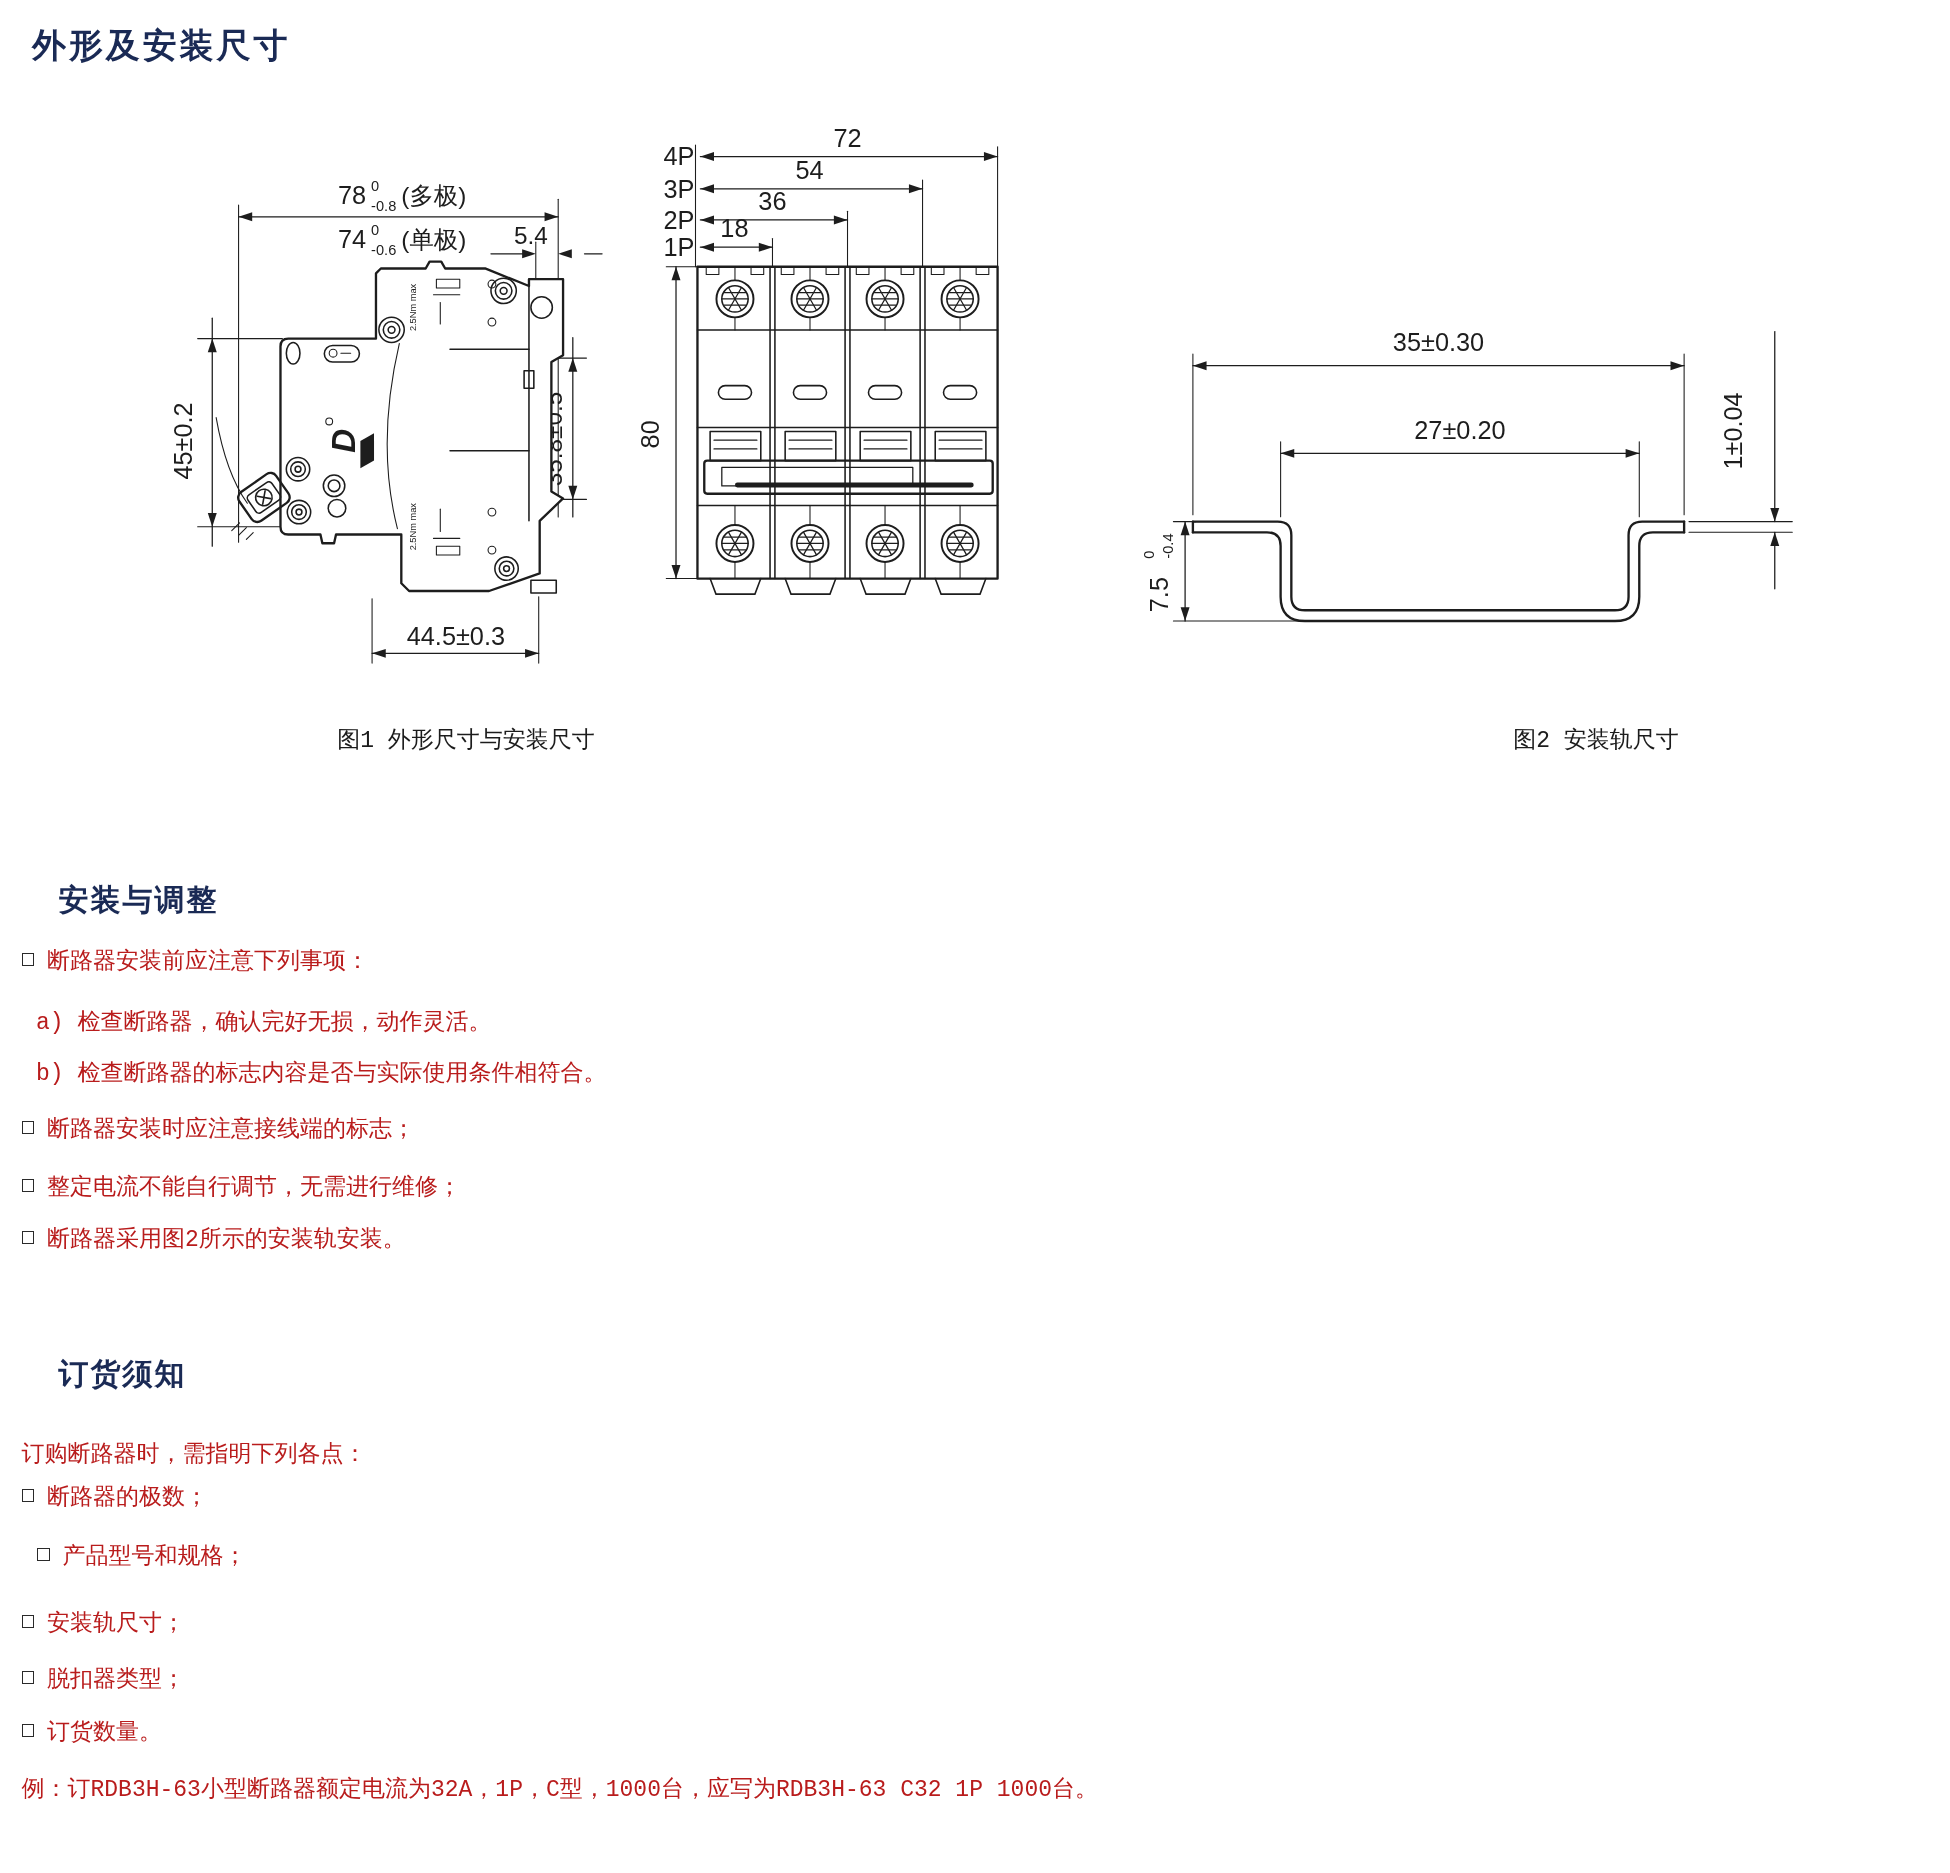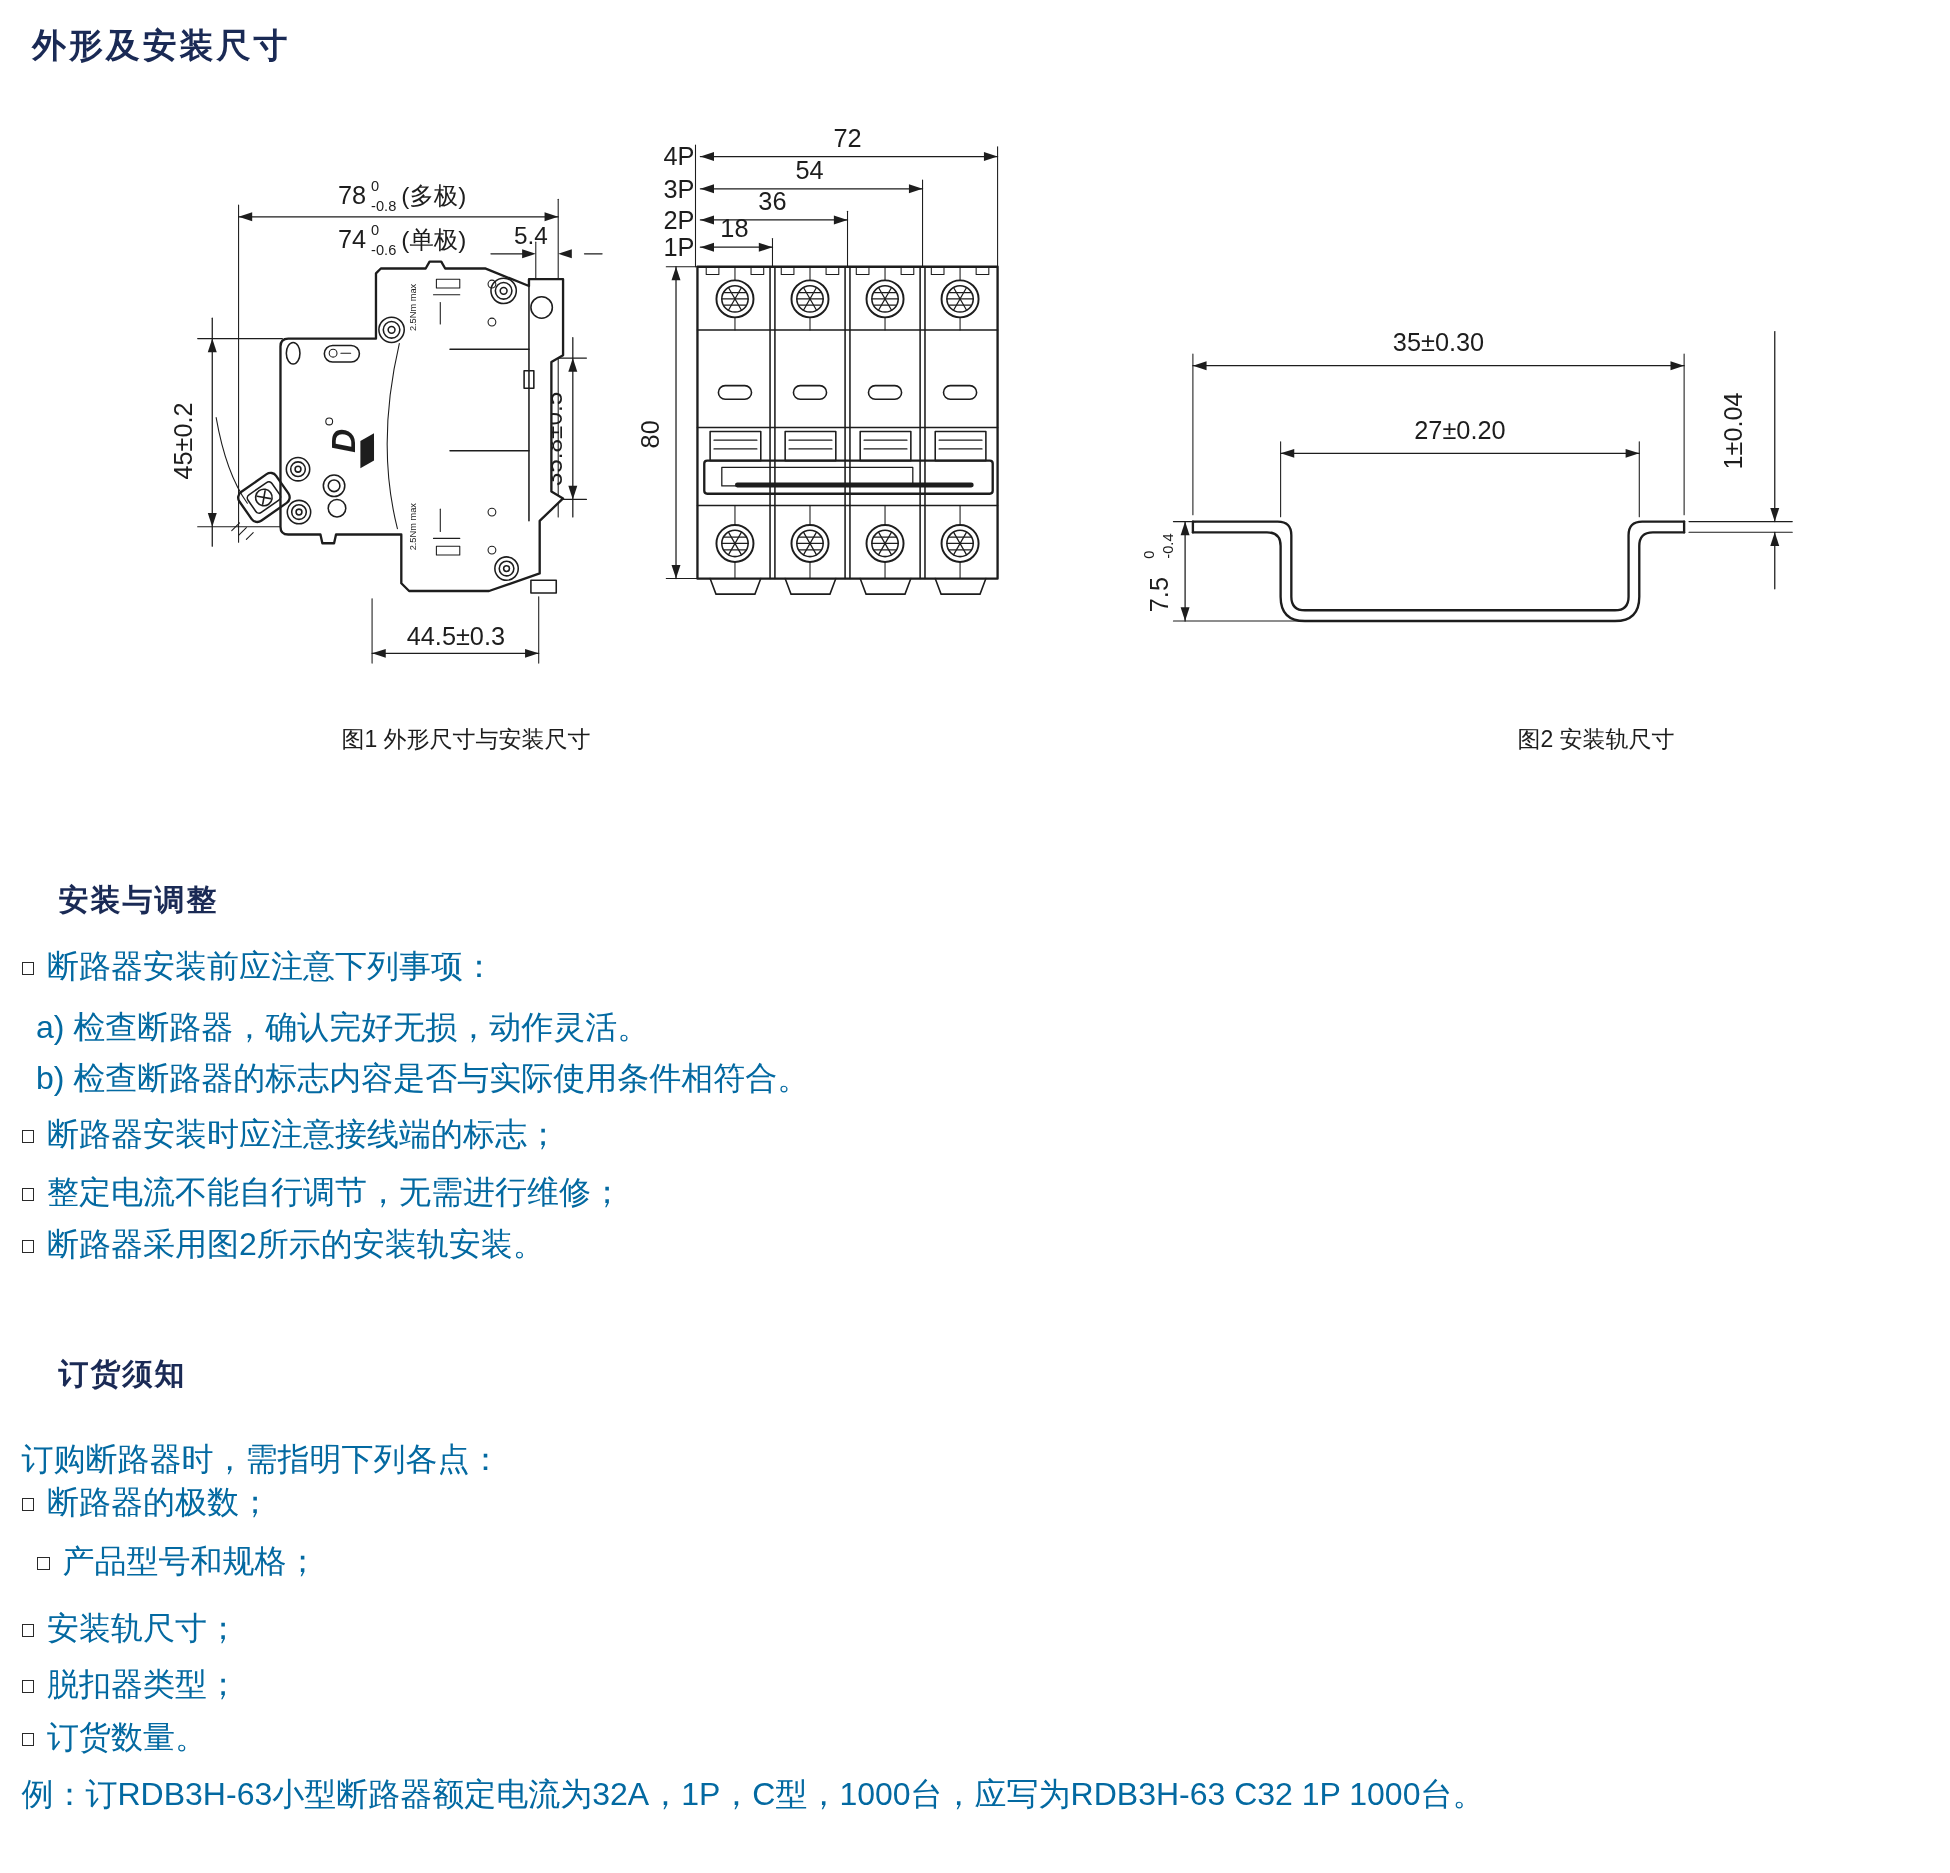--- a/index.html
+++ b/index.html
@@ -1,20 +1,20 @@
 <!DOCTYPE html>
 <html><head>
 <meta charset="utf-8">
 <style>
   html,body{margin:0;padding:0;background:#fff;}
   body{width:1950px;height:1873px;position:relative;font-family:"Liberation Sans","DejaVu Sans",sans-serif;color:#1c1c1c;}
-  .abs{position:absolute;white-space:nowrap;}
+  .abs{position:absolute;white-space:nowrap;font-family:Liberation Mono, monospace;}
   .h-title{font-size:34px;font-weight:600;color:#1a2a55;letter-spacing:2.9px;}
   .h-sec{font-size:30px;font-weight:600;color:#1a2a55;letter-spacing:2px;margin-left:37px;}
-  .body-line{font-size:32px;color:#0369a1;}
+  .body-line{font-size:23px;color:#b91c1c;}
   .caption{font-size:23px;color:#1c1c1c;text-align:center;width:390px;}
   .sq{display:inline-block;width:10.7px;height:10.7px;border:1.5px solid #2a2a2a;margin-right:12.7px;vertical-align:2px;background:#fff;}
   svg{position:absolute;overflow:visible;}
   svg line,svg path,svg rect,svg circle,svg ellipse,svg polyline{stroke:#1d1d1d;fill:none;stroke-linecap:round;stroke-linejoin:round;}
   .ol{stroke-width:2.4;fill:#ffffff;}
   .olx{stroke-width:2.4;}
   .ml{stroke-width:1.6;}
   .dl{stroke-width:1.3;}
   .tl{stroke-width:1.1;}
   .thick{stroke-width:5;}

